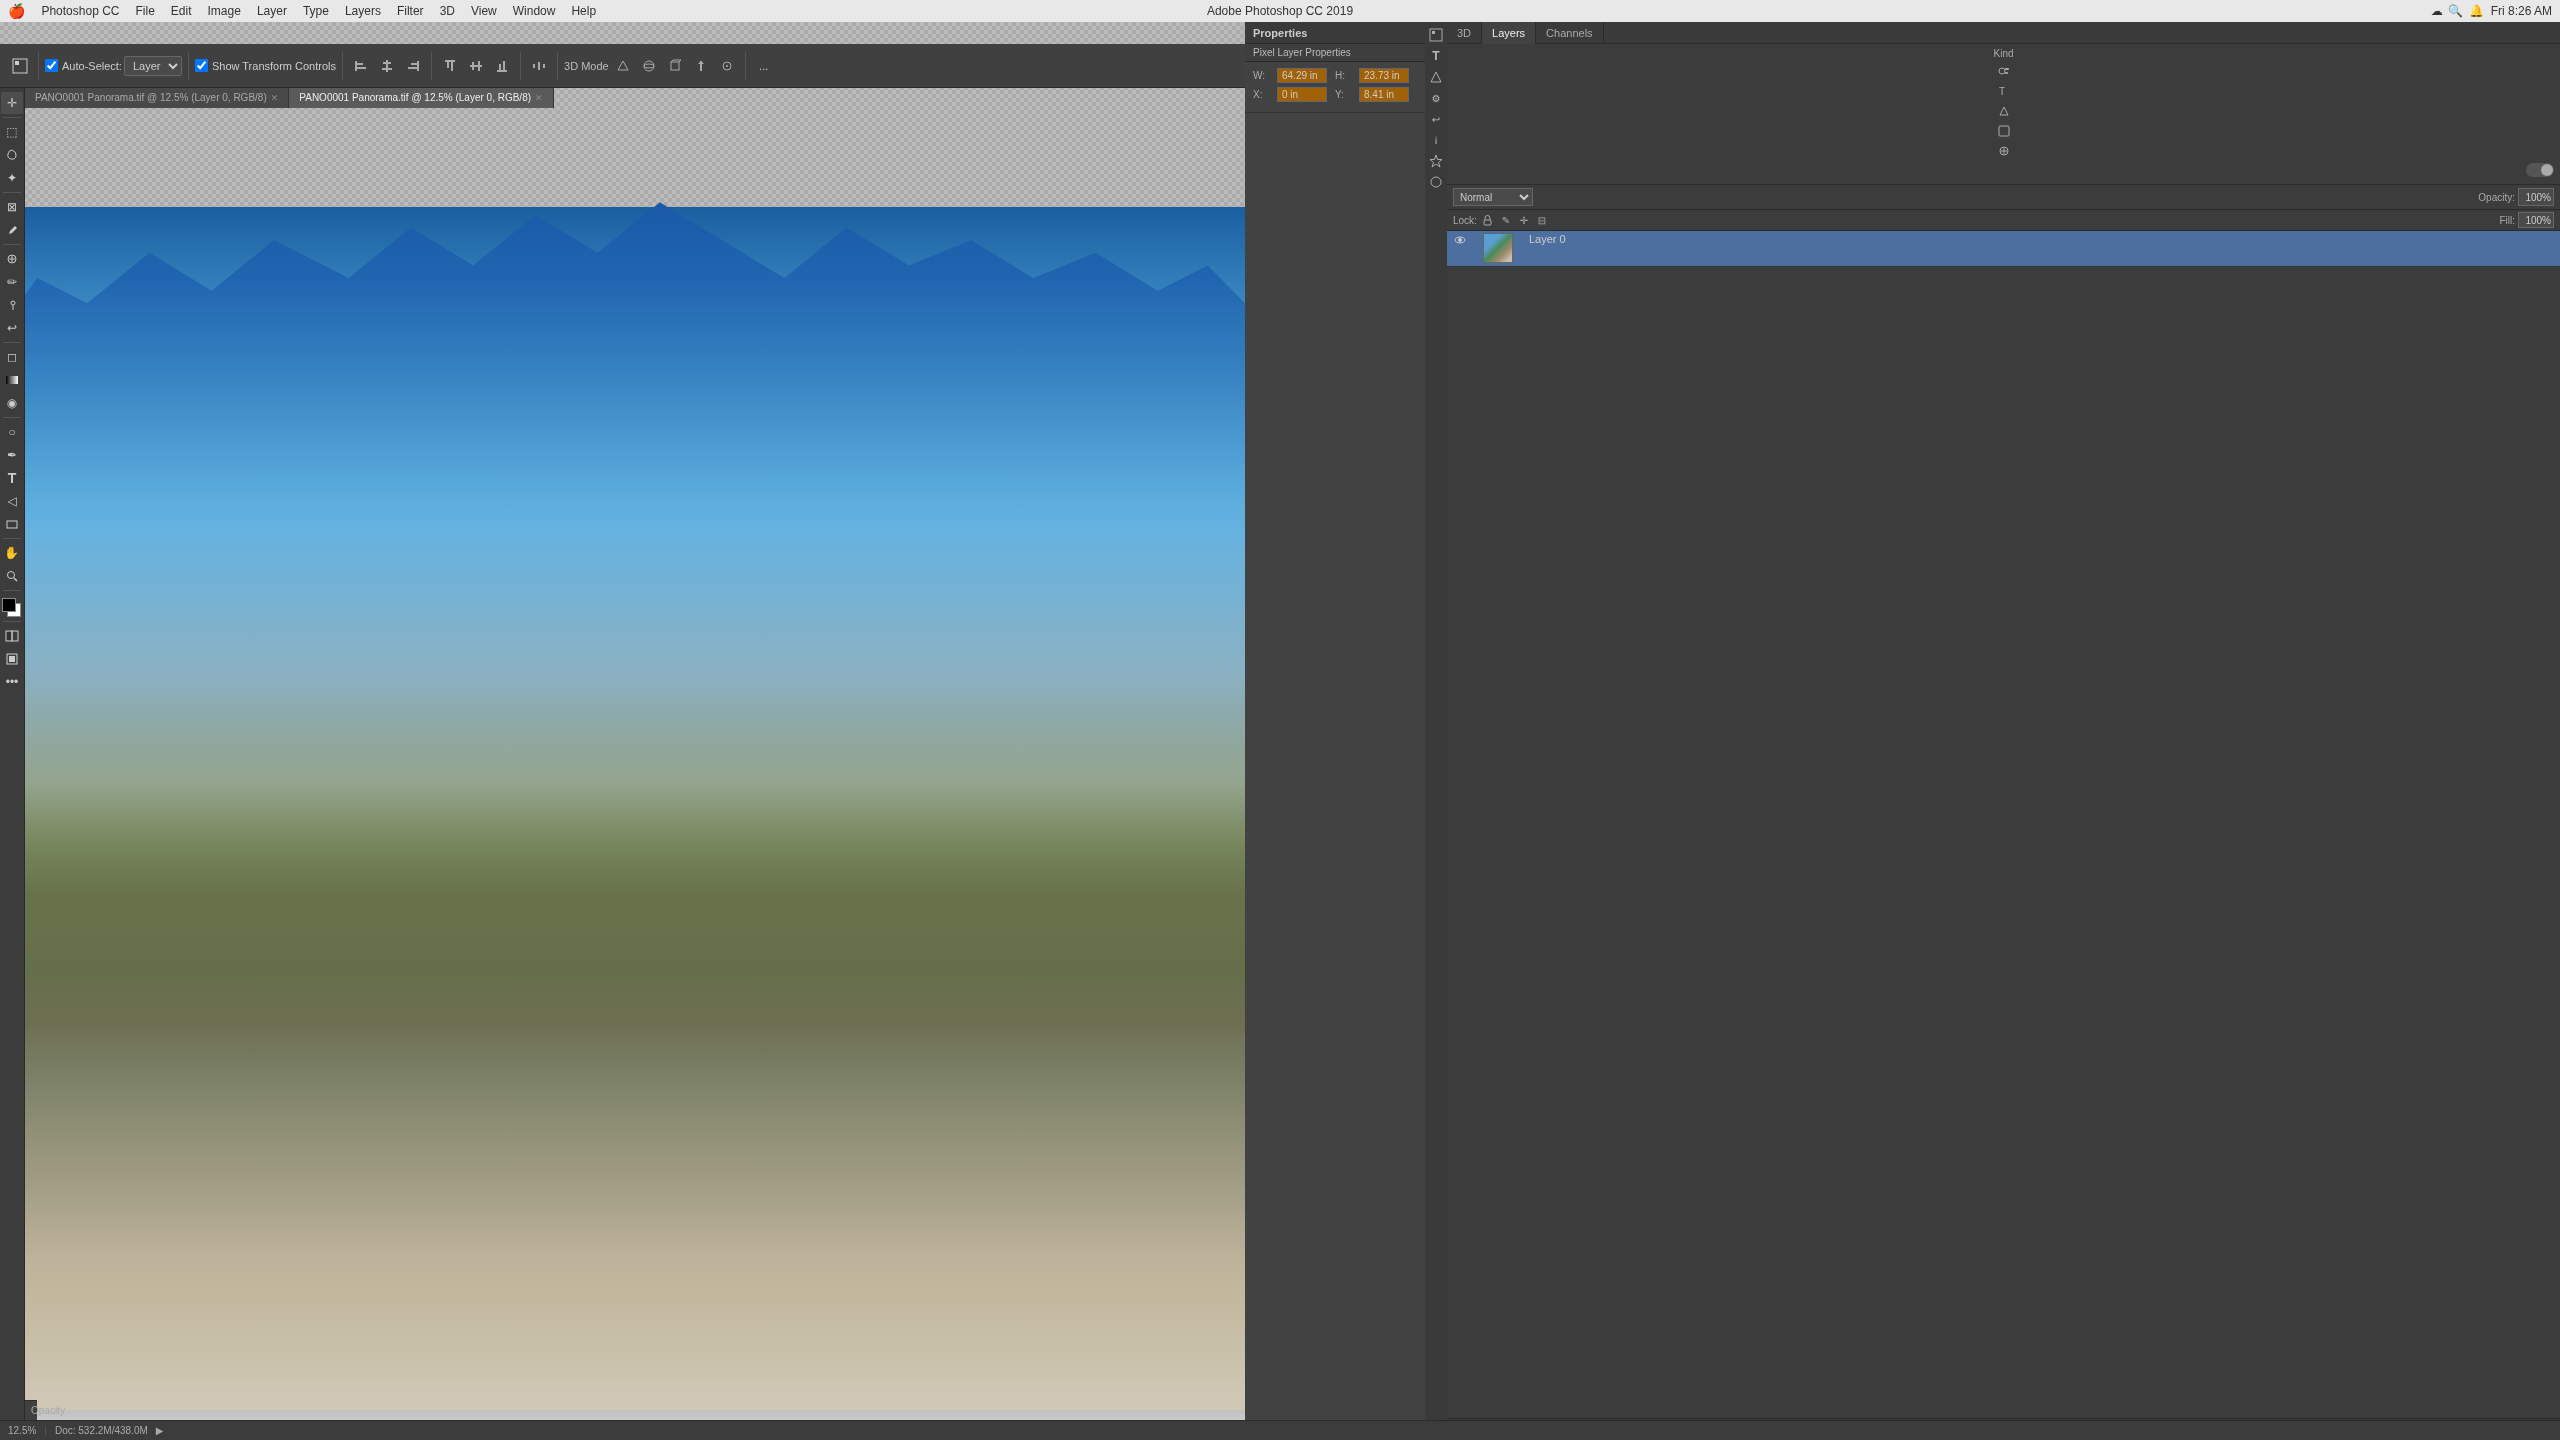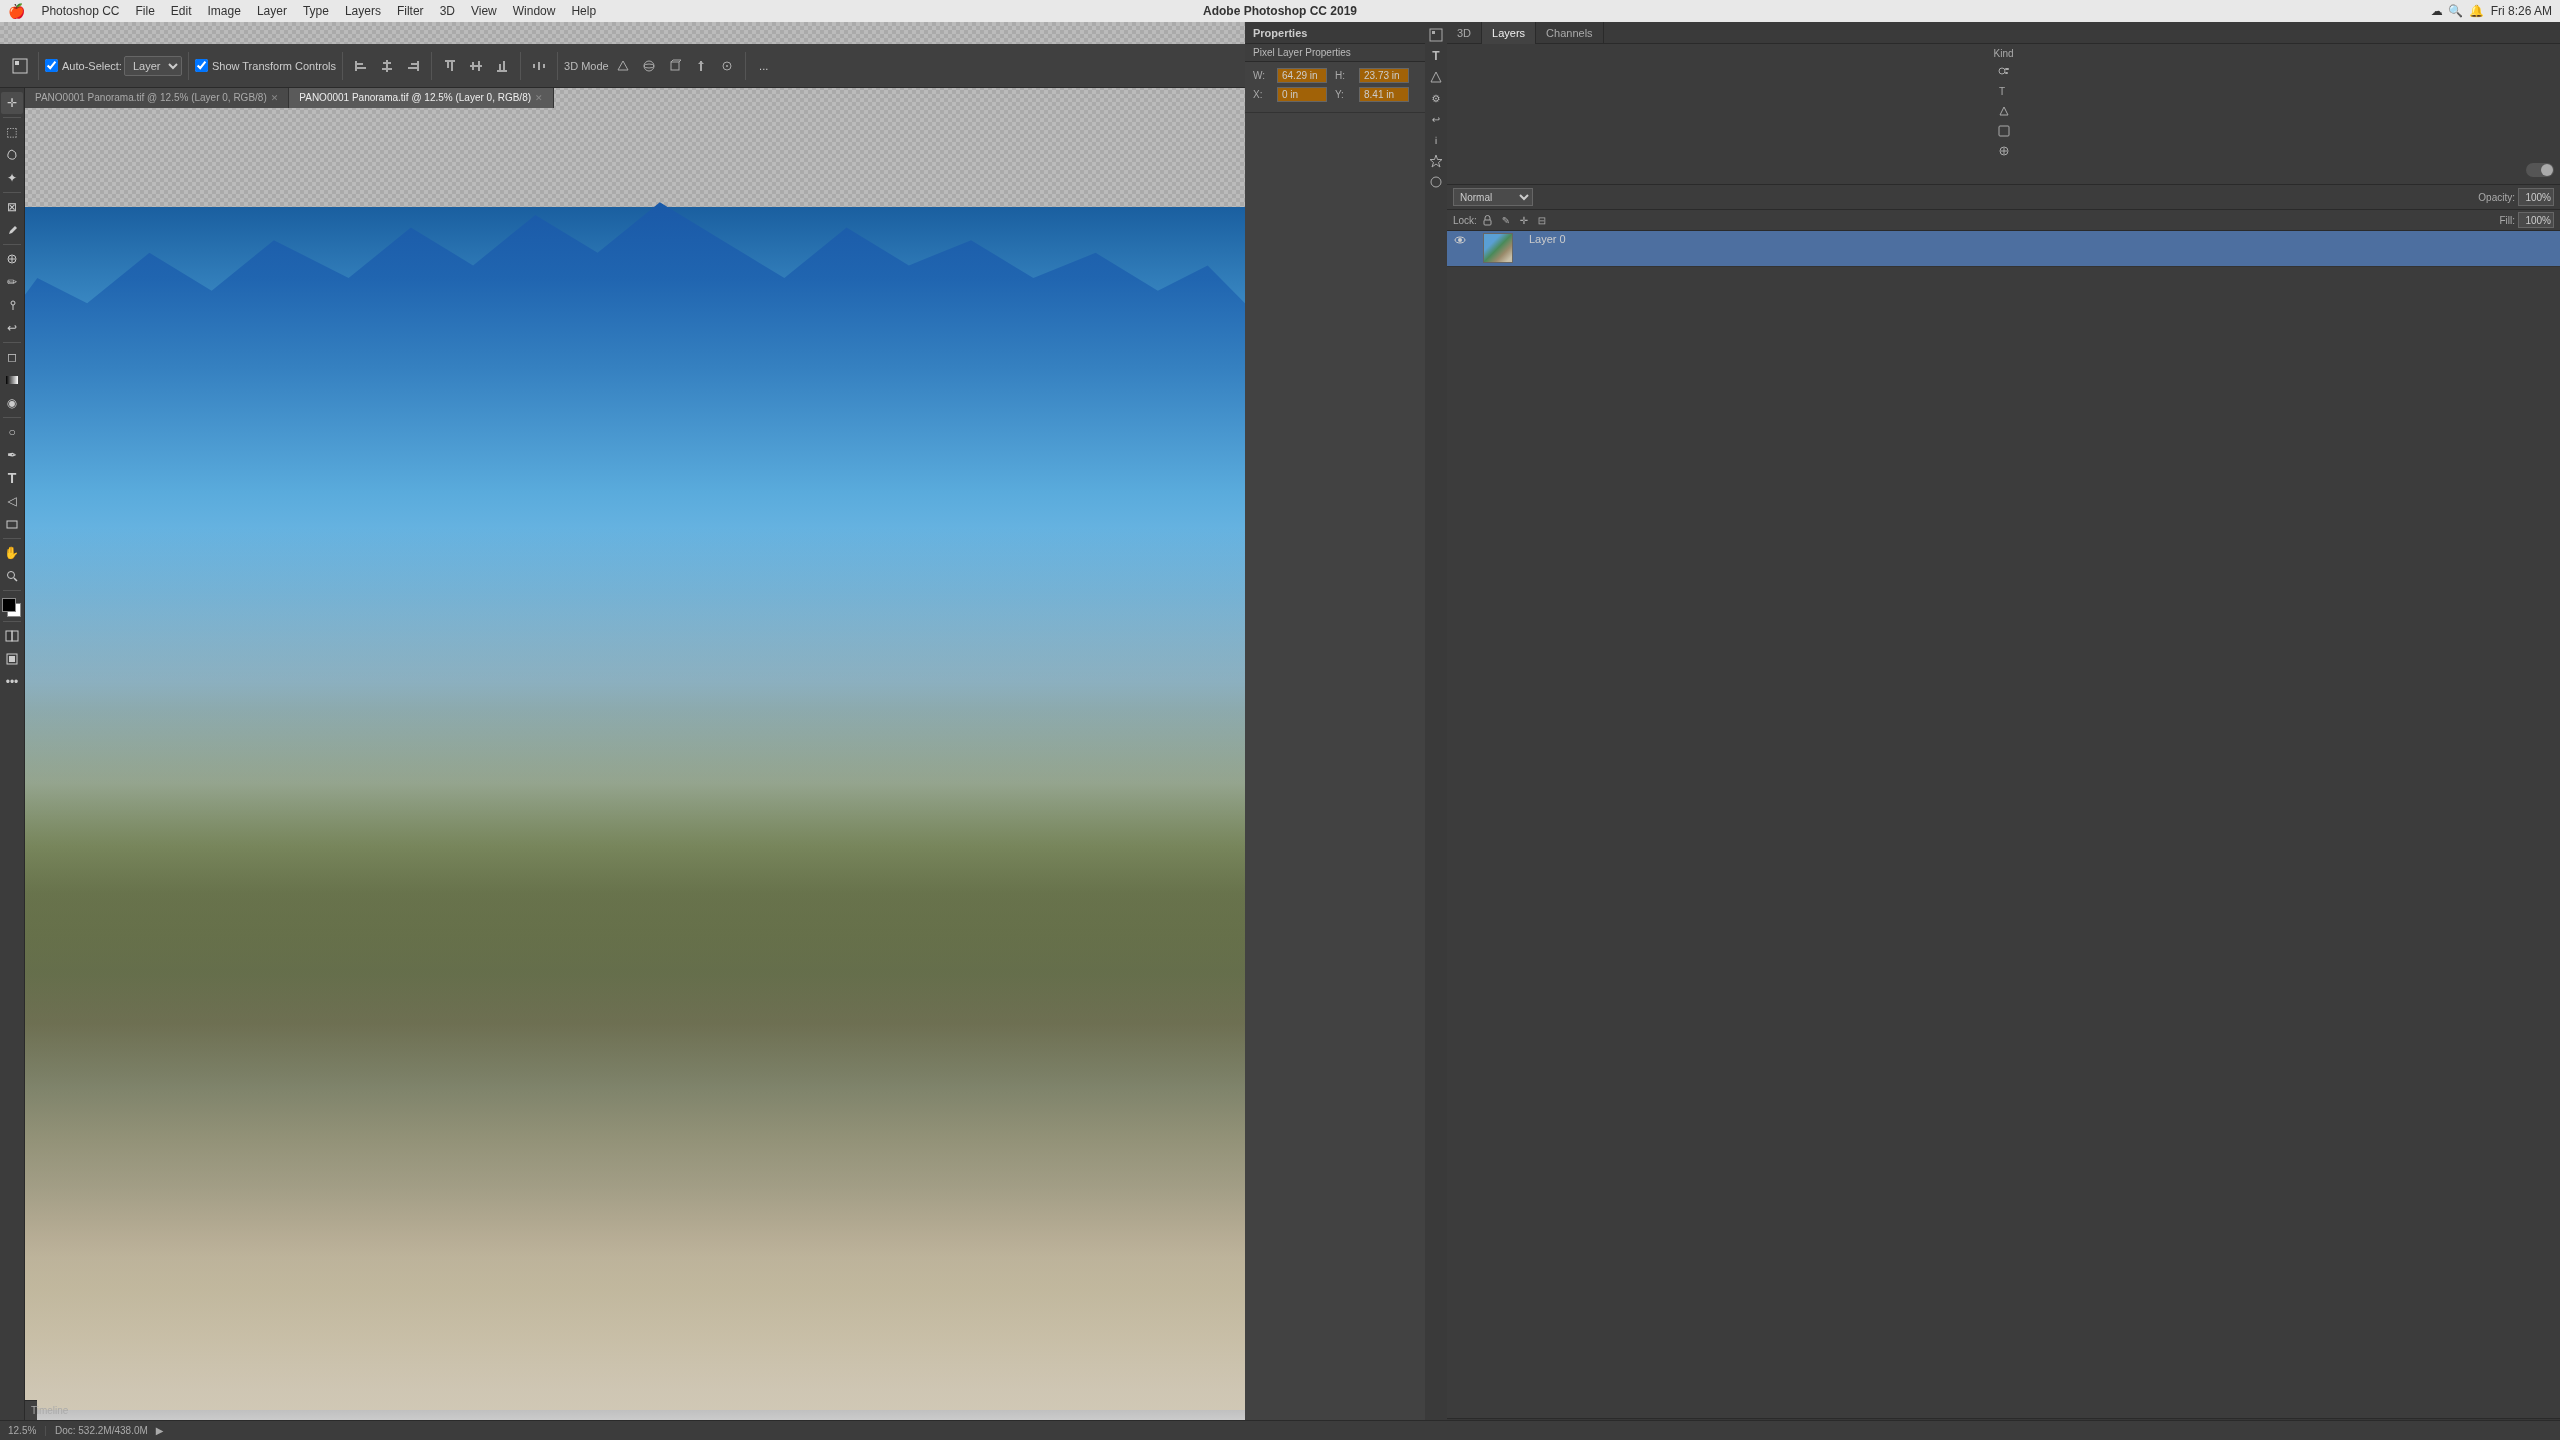--- a/index.html
+++ b/index.html
@@ -33,21 +33,20 @@
       height: 22px;
       display: flex;
       align-items: center;
     }
     #menubar .title-center {
       position: absolute;
       left: 50%;
       transform: translateX(-50%);
       font-size: 12px;
       color: #333;
-      font-weight: bold;
     }
     #menubar .right-icons {
       margin-left: auto;
       display: flex;
       align-items: center;
       gap: 6px;
       font-size: 12px;
       color: #333;
     }
     #menubar .time {
@@ -874,21 +873,21 @@
 
         <div class="bottom-strip"></div>
       </div>
     </div>
 
     <div class="scrollbar-h">
       <div class="scrollbar-thumb-h"></div>
     </div>
 
     <div id="timeline">
-      <span>Timeline</span>
+      <span>Opacity</span>
     </div>
   </div>
 
   <div id="right-side">
     <div id="right-inner">
 
       <div id="prop-area">
 
         <div class="panel-header">
           <span>Properties</span>

